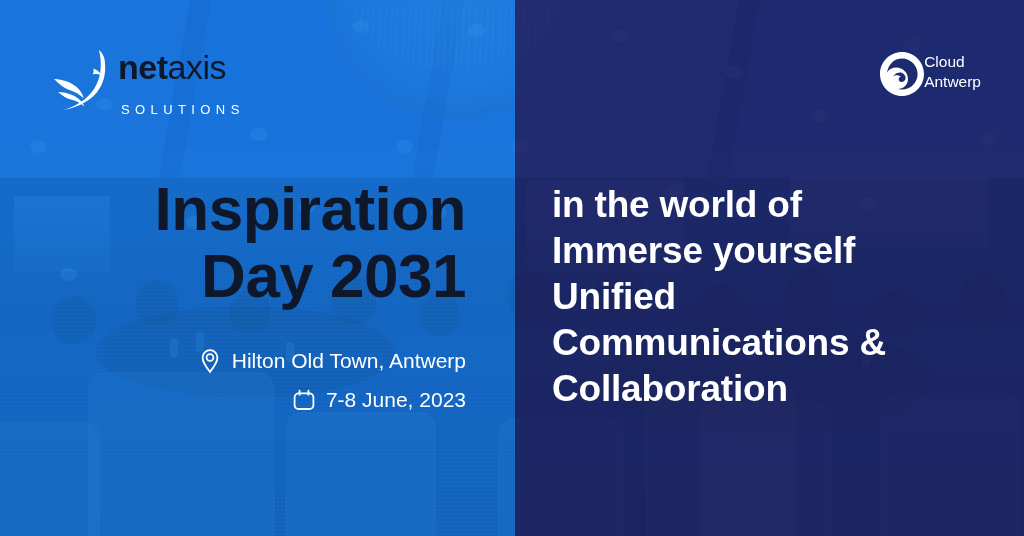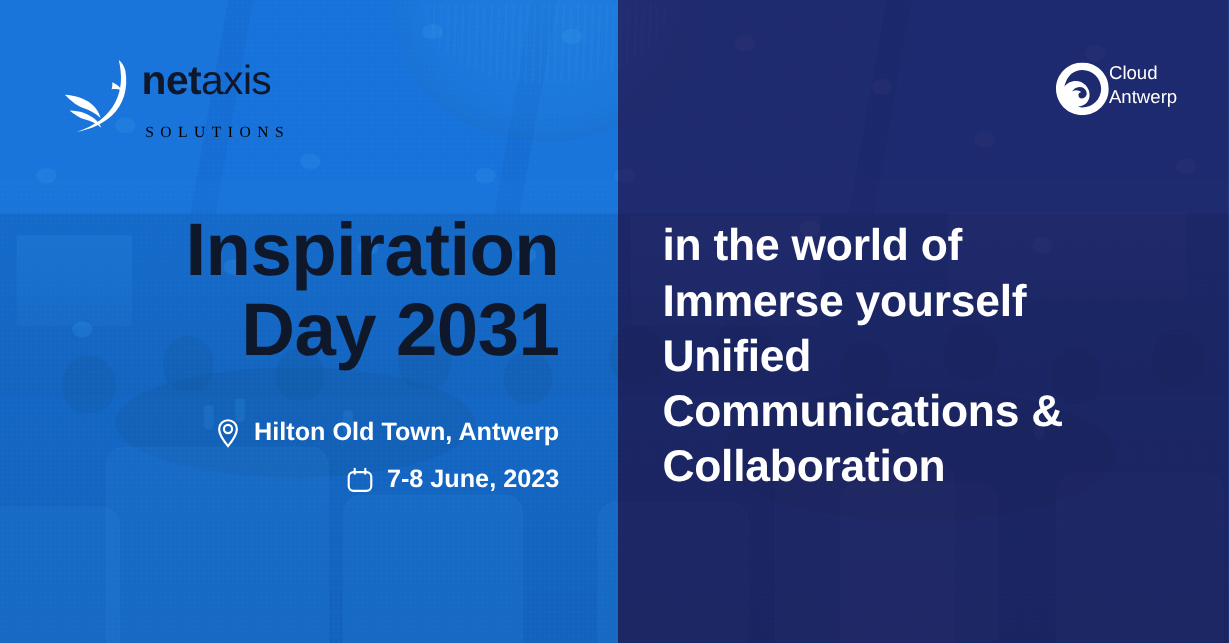--- a/index.html
+++ b/index.html
@@ -107,22 +107,22 @@
   .logo-netaxis {
     position:absolute; left:52px; top:48px;
     display:flex; align-items:center; gap:4px;
   }
   .bird { width:62px; height:70px; flex:none; }
   .netaxis-word { display:flex; flex-direction:column; line-height:1; }
   .netaxis-name { font-size:34px; color:#0f172a; letter-spacing:-.5px; }
   .netaxis-name .nx-bold { font-weight:700; }
   .netaxis-name .nx-light { font-weight:400; }
   .netaxis-sub {
-    font-size:13px; font-weight:400; color:#000000;
-    letter-spacing:5.4px; margin-top:19px; padding-left:3px;font-family:Liberation Serif, serif;
+    font-size:13px; font-weight:400; color:#ffffff;
+    letter-spacing:5.4px; margin-top:19px; padding-left:3px;
   }
 
   .logo-cca {
     position:absolute; right:43px; top:52px;
     display:flex; align-items:flex-start; 
   }
   .cca-mark { width:44px; height:44px; flex:none; }
   .cca-text {
     font-size:15.5px; line-height:1.28; color:#ffffff; font-weight:400;
   }
@@ -134,21 +134,21 @@
   .title {
     font-size:62px; font-weight:700; color:#0f172a;
     line-height:1.08; letter-spacing:-.5px;
   }
 
   .meta { margin-top:38px; }
   .meta-row {
     display:flex; align-items:center; justify-content:flex-end;
     gap:9px; margin-top:13px;
   }
-  .meta-text { font-size:21px; font-weight:700; color:#ffffff; }
+  .meta-text { font-size:21px; font-weight:400; color:#ffffff; }
   .meta-icon { width:26px; height:26px; flex:none; }
 
   .right-block {
     position:absolute; left:552px; top:182px; width:410px;
   }
   .headline {
     font-size:37px; font-weight:700; color:#ffffff;
     line-height:1.24; letter-spacing:-.2px;
   }
 </style>

